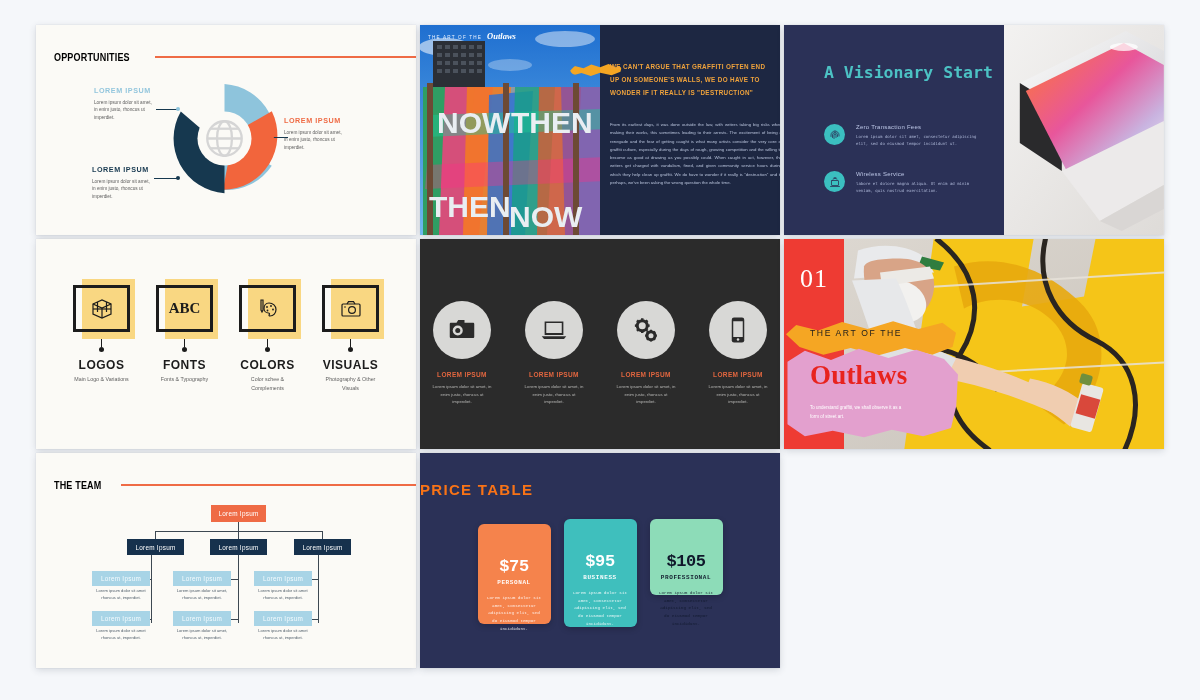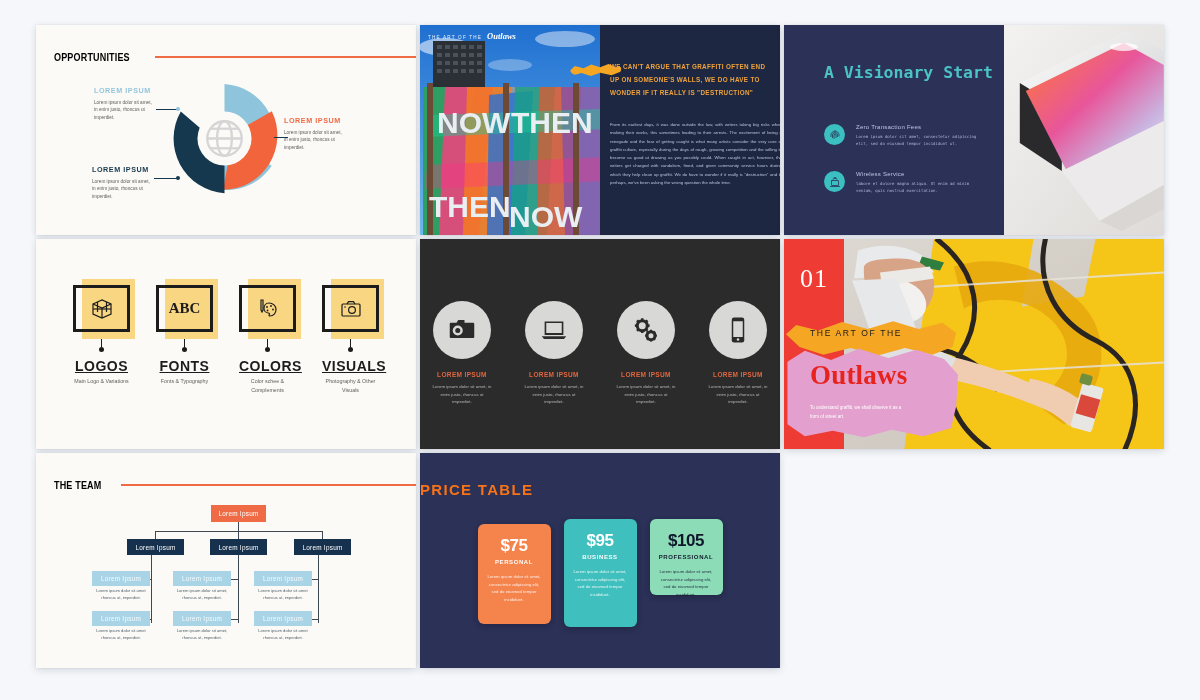--- a/index.html
+++ b/index.html
@@ -109,21 +109,21 @@
   
   .s5{background:#fbfaf6;}
   .s5 .row{position:absolute;left:0;right:0;top:46px;display:flex;justify-content:center;gap:26px;}
   .bcard{width:57px;text-align:center;position:relative;}
   .bbox{position:relative;width:57px;height:47px;margin:0 auto;}
   .bbox .hl{position:absolute;left:9px;top:-6px;width:53px;height:60px;background:#f9d782;}
   .bbox .sq{position:absolute;inset:0;border:3px solid #1c1c1c;box-sizing:border-box;
             display:flex;align-items:center;justify-content:center;color:#1c1c1c;}
   .bstem{width:1.4px;height:15px;background:#1c1c1c;margin:0 auto;}
   .bdot{width:5px;height:5px;border-radius:50%;background:#1c1c1c;margin:0 auto 6px;}
-  .bname{font-size:14px;font-weight:700;letter-spacing:.5px;color:#1c1c1c;text-decoration:underline;}
+  .bname{font-size:12px;font-weight:700;letter-spacing:.5px;color:#1c1c1c;}
   .bsub{font-size:5.3px;line-height:1.62;color:#5e5e5e;margin-top:3px;}
   .abc{font-family:"Liberation Serif",serif;font-size:15px;font-weight:700;}
 
   
   .s6{background:#2b2b2b;}
   .s6 .hbar{position:absolute;left:20px;right:0;top:28px;}
   .s6 .hbar .htxt{color:#ffffff;}
   .s6 .row{position:absolute;left:0;right:0;top:62px;display:flex;justify-content:center;gap:20px;}
   .kcard{width:72px;text-align:center;}
   .kcirc{
@@ -170,22 +170,22 @@
   .ncap{position:absolute;font-size:4.1px;line-height:1.6;color:#53606c;text-align:center;}
   .conn{position:absolute;background:#3d4852;}
 
   
   .s9{background:#2b3157;}
   .s9 .ttl{
     position:absolute;left:0;right:0;top:28px;text-align:left;
     font-size:15px;font-weight:700;letter-spacing:1.3px;color:#f97316;
   }
   .s9 .row{position:absolute;left:0;right:0;top:66px;display:flex;justify-content:center;align-items:flex-start;gap:13px;}
-  .pcard{width:73px;border-radius:6px;padding:12px 9px 20px;box-sizing:border-box;text-align:center;
-         box-shadow:0 2px 6px rgba(0,0,0,.2);}
+  .pcard{width:73px;border-radius:6px;padding:33px 9px 20px;box-sizing:border-box;text-align:center;
+         box-shadow:0 2px 6px rgba(0,0,0,.2);font-family:Liberation Mono, monospace;}
   .pcard.p1{background:#f5834c;color:#ffffff;height:100px;margin-top:5px;}
   .pcard.p2{background:#3fbfbd;color:#ffffff;height:108px;margin-top:0;}
   .pcard.p3{background:#8ddcb8;color:#0f172a;height:76px;margin-top:0;}
   .pprice{font-size:17px;font-weight:700;letter-spacing:-.4px;}
   .ptier{font-size:6px;font-weight:700;letter-spacing:.6px;margin-top:3px;opacity:.96;}
   .pdesc{font-size:4.3px;line-height:1.78;margin-top:8px;opacity:.85;}
 
   svg{display:block;}
 </style>
 </head>

